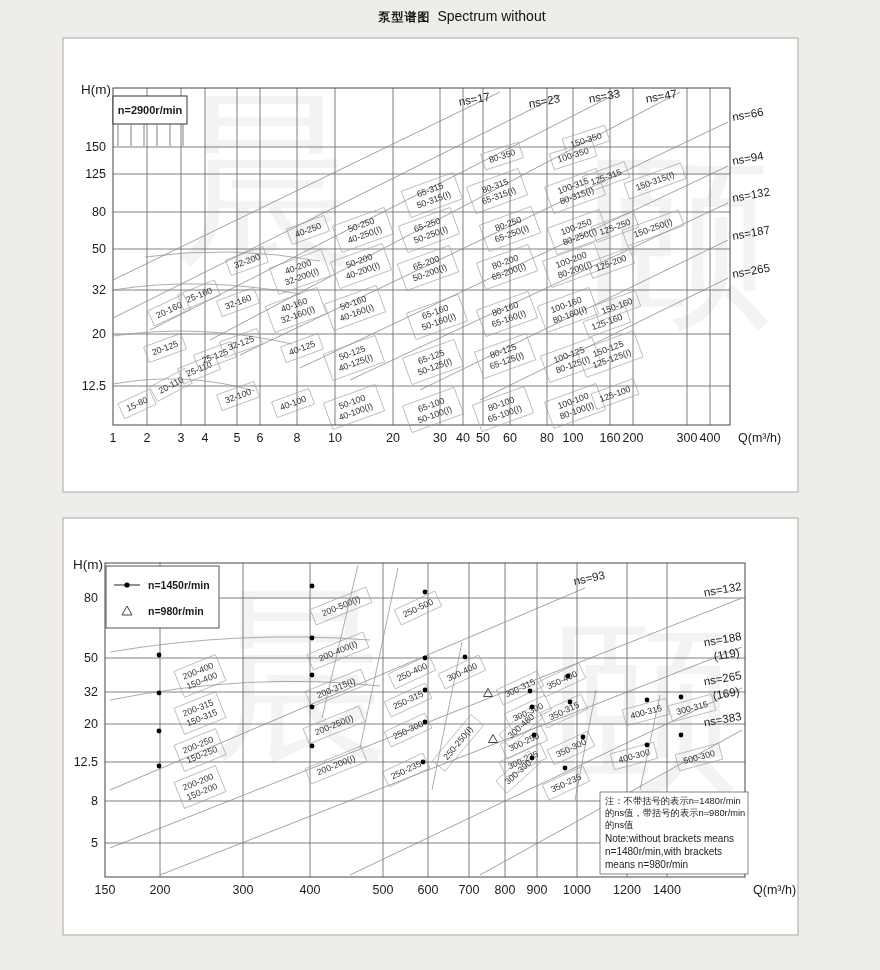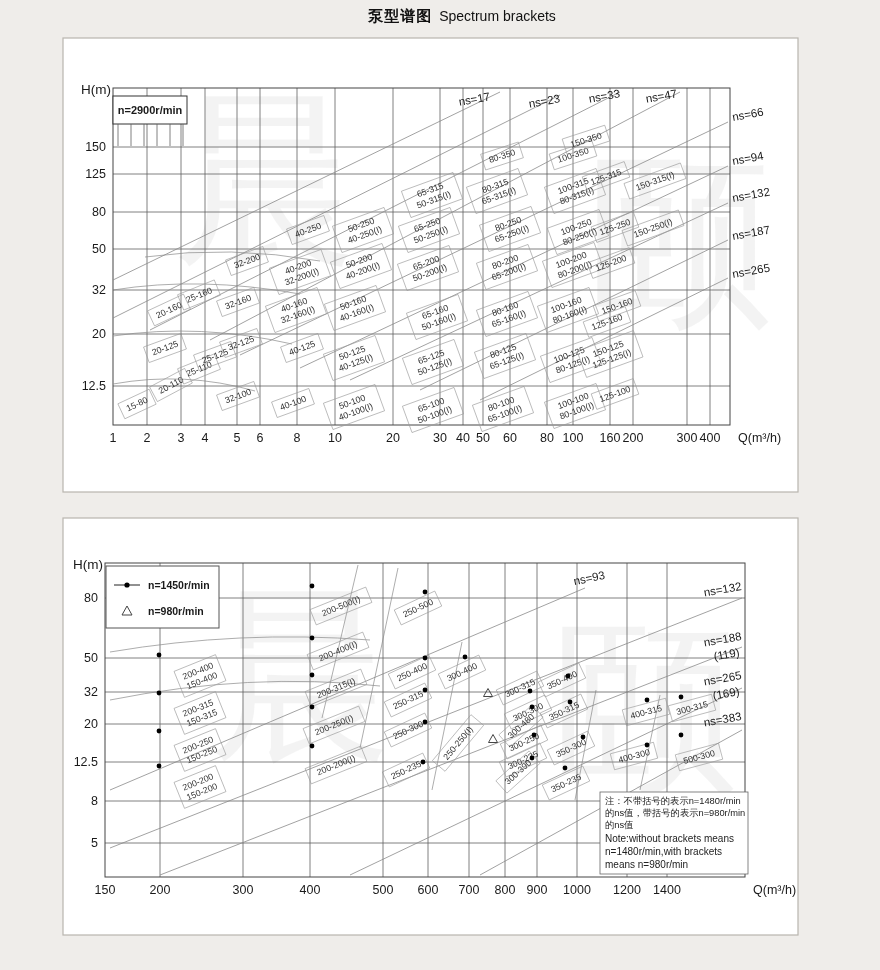--- a/index.html
+++ b/index.html
@@ -5,30 +5,30 @@
   html,body{margin:0;padding:0;}
   body{
     width:880px;height:970px;position:relative;overflow:hidden;
     background:#efedea;
     font-family:"Liberation Sans", sans-serif;
     -webkit-font-smoothing:antialiased;
   }
   .title-bar{
     position:absolute;top:7px;left:0;width:880px;text-align:center;color:#111;
   }
-  .t-zh{font-weight:bold;font-size:15px;letter-spacing:1px;margin-left:44px;}
+  .t-zh{font-weight:bold;font-size:12px;letter-spacing:1px;margin-left:44px;}
   .t-en{font-size:14px;margin-left:7px;}
   #chart-svg{position:absolute;left:0;top:0;}
   #chart-svg text{font-family:"Liberation Sans", sans-serif;}
 </style>
 </head>
 <body style="background: rgb(239, 237, 234);">
 
 <div class="title-bar">
-  <span class="t-zh">泵型谱图</span><span class="t-en">Spectrum brackets</span>
+  <span class="t-zh">泵型谱图</span><span class="t-en">Spectrum without</span>
 </div>
 
 <svg id="chart-svg" width="880" height="970" viewBox="0 0 880 970">
     <g>
       <rect x="63" y="38" width="735" height="454" fill="#ffffff" stroke="#b8b5ae" stroke-width="1.2"></rect>
       <text x="265" y="245" font-size="185" fill="#6a6a6a" opacity="0.07" text-anchor="middle" font-family="&quot;DejaVu Serif&quot;, serif">晨</text>
       <text x="680" y="305" font-size="185" fill="#6a6a6a" opacity="0.07" text-anchor="middle" font-family="&quot;DejaVu Serif&quot;, serif">颐</text>
       <text x="113" y="442" font-size="12.5" fill="#1a1a1a" text-anchor="middle">1</text>
       <line x1="147" y1="88" x2="147" y2="425" stroke="#5f5f5f" stroke-width="0.8"></line>
       <text x="147" y="442" font-size="12.5" fill="#1a1a1a" text-anchor="middle">2</text>

